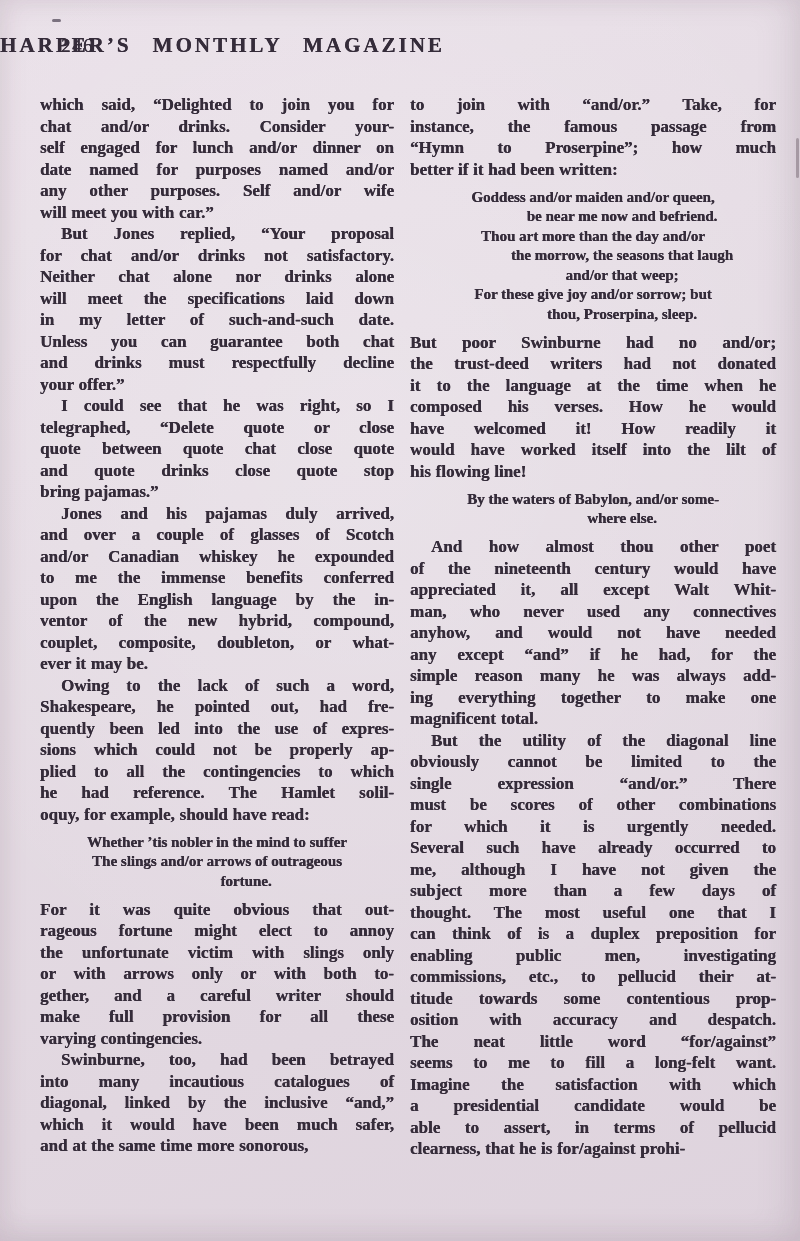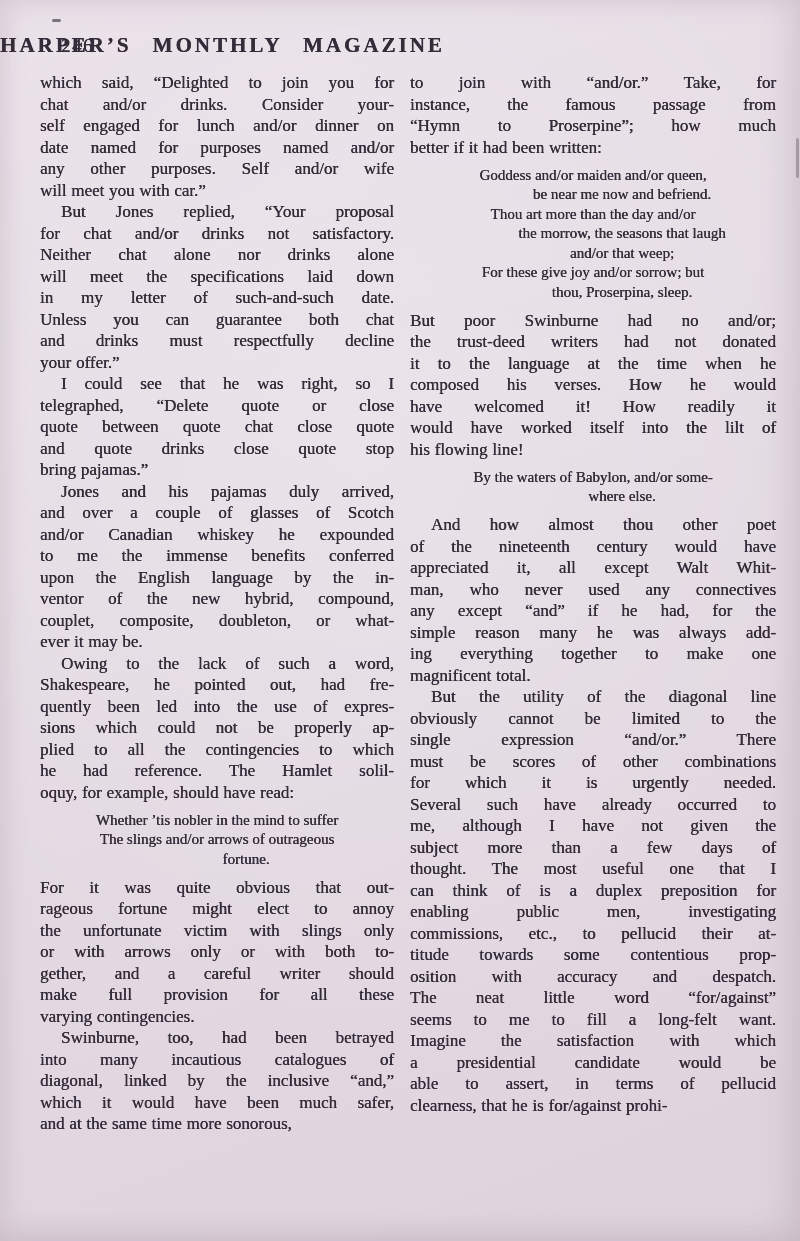--- a/index.html
+++ b/index.html
@@ -26,21 +26,21 @@
     position:absolute; left:61px; top:2px;
     font-size:19px; letter-spacing:1.5px;
   }
   .title {
     margin:0; text-align:left;
     font-size:21px; font-weight:bold;
     letter-spacing:3px; word-spacing:13px;
   }
 
   
-  .col { position:absolute; top:72px; font-size:17px; line-height:21.5px; }
+  .col { position:absolute; top:94px; font-size:17px; line-height:21.5px;font-weight:bold; }
   .col-left  { left:40px;  width:354px; }
   .col-right { left:410px; width:366px; }
 
   .para { margin:0; }
   .bline { text-align:justify; text-align-last:justify; word-spacing:0.5px; }
   .bline.last { text-align-last:left; }
   .bline.ind { text-indent:21px; }
 
   .verse { margin:7.5px 0; }
   .vline { font-size:15px; line-height:19.5px; text-align:center; }
@@ -162,20 +162,21 @@
       </div>
       <div class="verse">
         <div class="vline">By the waters of Babylon, and/or some-</div>
         <div class="vline hang">where else.</div>
       </div>
       <div class="para">
         <div class="bline ind">And how almost thou other poet</div>
         <div class="bline">of the nineteenth century would have</div>
         <div class="bline">appreciated it, all except Walt Whit-</div>
         <div class="bline">man, who never used any connectives</div>
+        <div class="bline">anyhow, and would not have needed</div>
         <div class="bline">any except “and” if he had, for the</div>
         <div class="bline">simple reason many he was always add-</div>
         <div class="bline">ing everything together to make one</div>
         <div class="bline last">magnificent total.</div>
       </div>
       <div class="para">
         <div class="bline ind">But the utility of the diagonal line</div>
         <div class="bline">obviously cannot be limited to the</div>
         <div class="bline">single expression “and/or.” There</div>
         <div class="bline">must be scores of other combinations</div>

